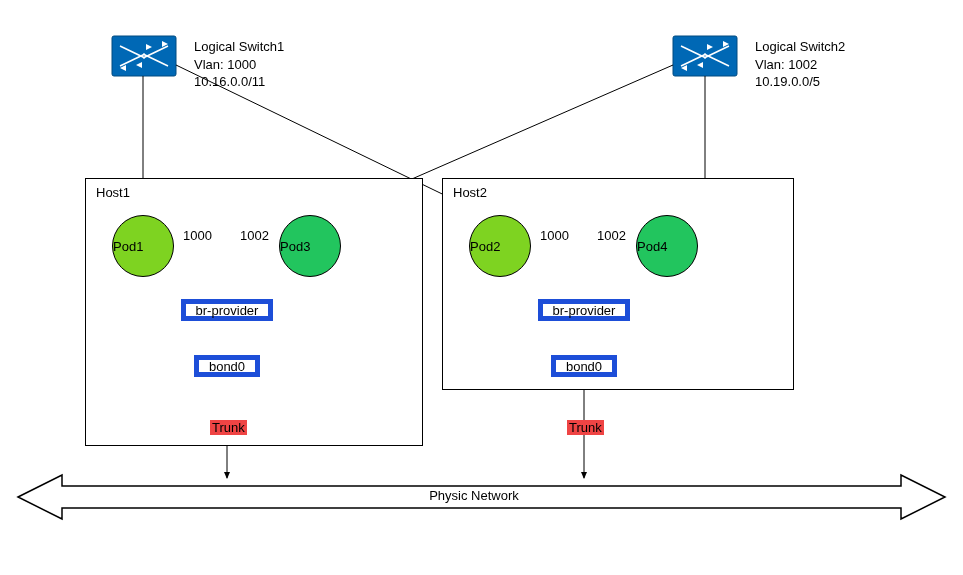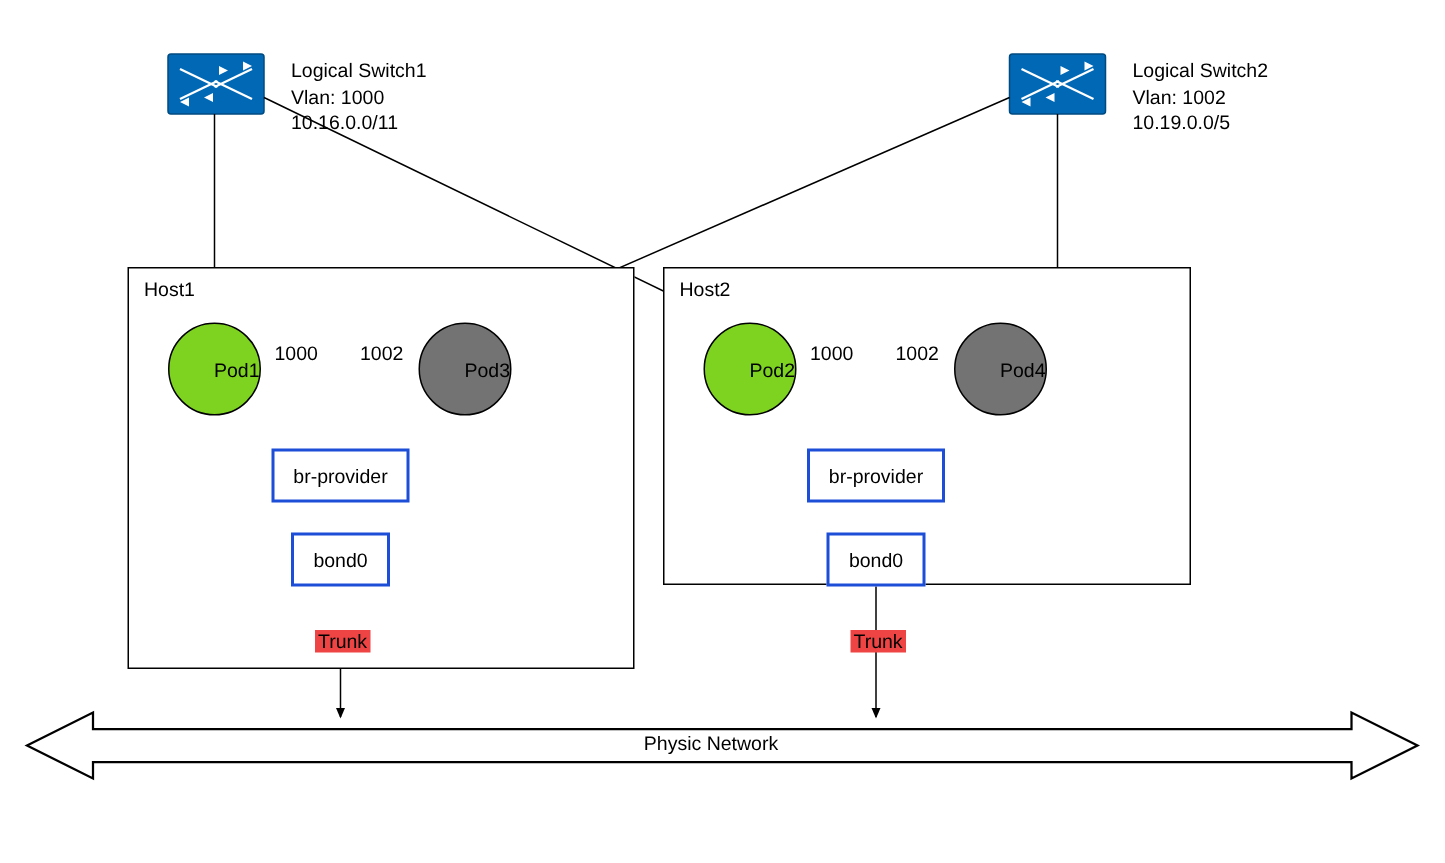--- a/index.html
+++ b/index.html
@@ -25,34 +25,34 @@
     left: 10px;
   }
   .pod {
     position: absolute;
     width: 62px;
     height: 62px;
     border-radius: 50%;
     border: 1px solid #000;
     display: flex;
     align-items: center;
-    justify-content: flex-end;
+    justify-content: flex-start;
     font-size: 13px;
   }
   .pod-green { background: #7ed321; }
-  .pod-cyan  { background: #737373; }
+  .pod-cyan  { background: #22c55e; }
   .small-box {
     position: absolute;
-    border: 2px solid #1d4ed8;
+    border: 5px solid #1d4ed8;
     background: #fff;
     display: flex;
     align-items: center;
     justify-content: center;
     font-size: 13px;
-    padding: 16px 4px;
+    padding: 2px 4px;
   }
   .vlan-label {
     position: absolute;
     font-size: 13px;
   }
   .trunk-label {
     position: absolute;
     background: #ef4444;
     font-size: 13px;
     padding: 0 2px;

